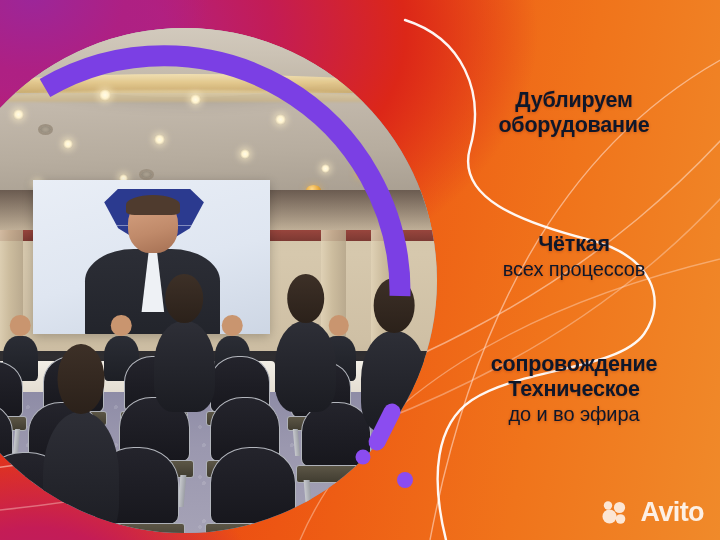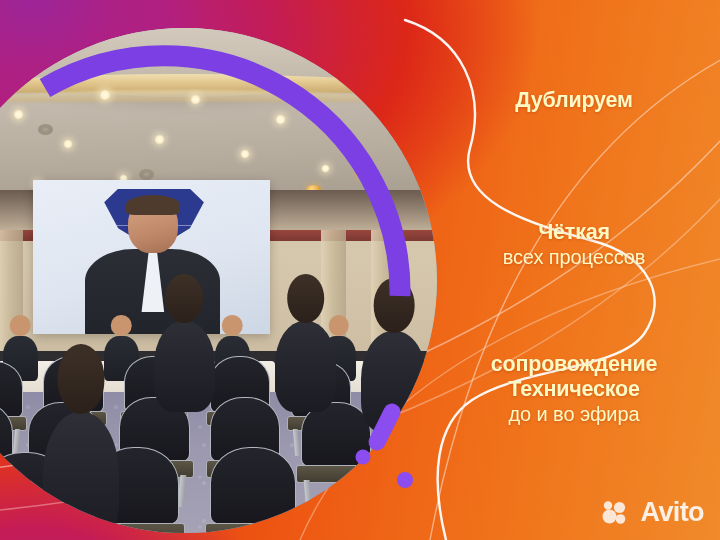--- a/index.html
+++ b/index.html
@@ -216,33 +216,33 @@
 
   
   .ring { position:absolute; left:-68px; top:28px; width:505px; height:505px; pointer-events:none; }
 
   
   .text-panel {
     position:absolute; right:0; top:0; width:292px; height:540px;
     pointer-events:none;
   }
   .tblock {
-    position:absolute; width:100%; text-align:center; color:#fef9c3;
+    position:absolute; width:100%; text-align:center; color:#0f172a;
     text-shadow:0 1px 3px rgba(120,20,0,.28);
   }
   .tb-bold {
     font-weight:800; font-size:21.5px; line-height:25px;
     letter-spacing:-.2px;
   }
   .tb-reg {
     font-weight:400; font-size:20px; line-height:24px;
     letter-spacing:-.1px;
   }
   #tblock1 { top:88px; }
-  #tblock2 { top:220px;text-align:center; }
+  #tblock2 { top:232px;text-align:center; }
   #tblock3 { top:352px; }
 
   
   .avito {
     position:absolute; right:16px; bottom:14px;
     display:flex; align-items:center; gap:14px;
     opacity:.88;
   }
   .avito-word {
     color:#ffffff; font-weight:800; font-size:27px; letter-spacing:-.6px;
@@ -438,20 +438,21 @@
              C 56 198 120 222 190 240
              C 252 256 268 300 244 334
              C 218 370 120 368 72 400
              C 36 424 30 476 46 540" fill="none" stroke="#ffffff" stroke-width="2.4" stroke-opacity="0.95" stroke-linecap="round"></path>
   </svg>
 
   <div class="text-panel">
 
     <div class="tblock" id="tblock1">
       <div class="tb-bold">Дублируем</div>
+      <div class="tb-bold">оборудование</div>
     </div>
 
     <div class="tblock" id="tblock2">
       <div class="tb-bold">Чёткая</div>
       <div class="tb-reg">всех процессов</div>
     </div>
 
     <div class="tblock" id="tblock3">
       <div class="tb-bold">сопровождение</div>
       <div class="tb-bold">Техническое</div>

